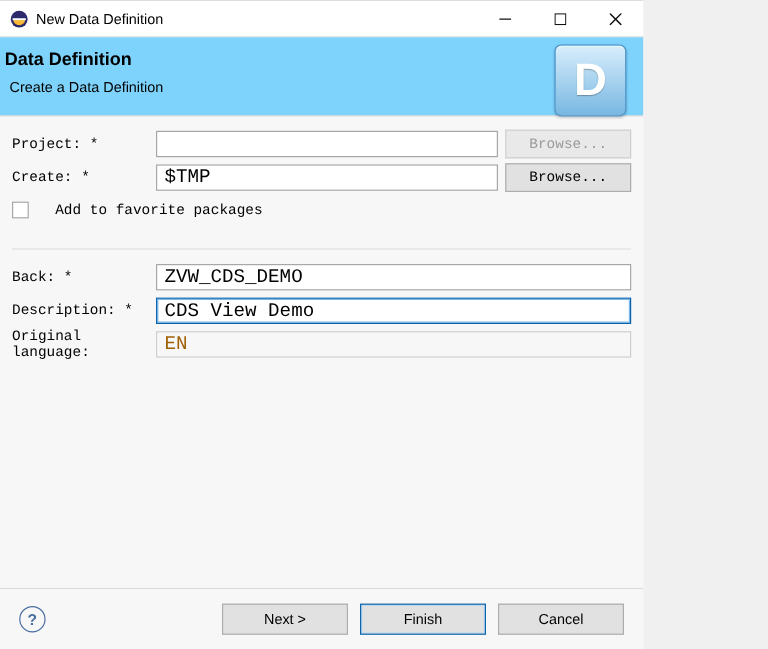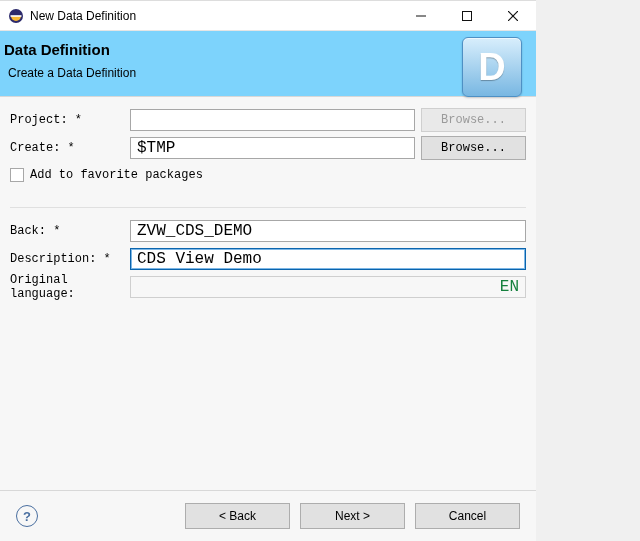--- a/index.html
+++ b/index.html
@@ -48,28 +48,28 @@
     display:flex; flex-direction:column; gap:0;font-family:Liberation Mono, monospace;
   }
   .group { margin-bottom:10px; }
   .row { display:flex; align-items:center; height:26px; margin:2px 0; }
   .row .lbl { width:120px; color:#000; }
   .row input.text {
     flex:1; height:22px; border:1px solid #a7a7a7; background:#fff;
     padding:0 6px; font-family:inherit; font-size:16px; outline:none;
   }
   .row input.text.focused { border:1px solid #0a64ad; box-shadow:0 0 0 1px #7db7e6 inset; }
-  .row input.text.disabled { background:#f7f7f7; color:#15803d; border:1px solid #cfcfcf;text-align:right; }
+  .row input.text.disabled { background:#f7f7f7; color:#a16207; border:1px solid #cfcfcf; }
   .row .btn {
     width:105px; height:24px; margin-left:6px;
     border:1px solid #adadad; background:#e1e1e1; color:#000;
     font-family:inherit; font-size:12px; cursor:pointer;
   }
   .row .btn.disabled { color:#9a9a9a; background:#e9e9e9; border-color:#cfcfcf; cursor:default; }
-  .chk-row { display:flex; align-items:center; height:24px; margin:2px 0 6px 0; }
+  .chk-row { display:flex; align-items:center; height:24px; margin:2px 0 6px 0;gap:16px; }
   .chk {
     width:14px; height:14px; border:1px solid #a7a7a7; background:#fff; margin-right:6px;
   }
   .divider { height:1px; background:#e0e0e0; margin:4px 0 8px 0; }
   
   .footer {
     height:50px; background:#f7f7f7; display:flex; align-items:center;
     padding:0 16px; gap:10px;
   }
   .footer .help {
@@ -154,18 +154,18 @@
       <div class="row">
         <span class="lbl">Original language:</span>
         <input class="text disabled" readonly="" value="EN" style="">
       </div>
     </div>
 
   </div>
 
   <div class="footer">
     <div class="help">?</div>
-    <button class="fbtn">&lt; Back</button>
     <button class="fbtn">Next &gt;</button>
+    <button class="fbtn primary">Finish</button>
     <button class="fbtn">Cancel</button>
   </div>
 
 </div>
 
 </body></html>

